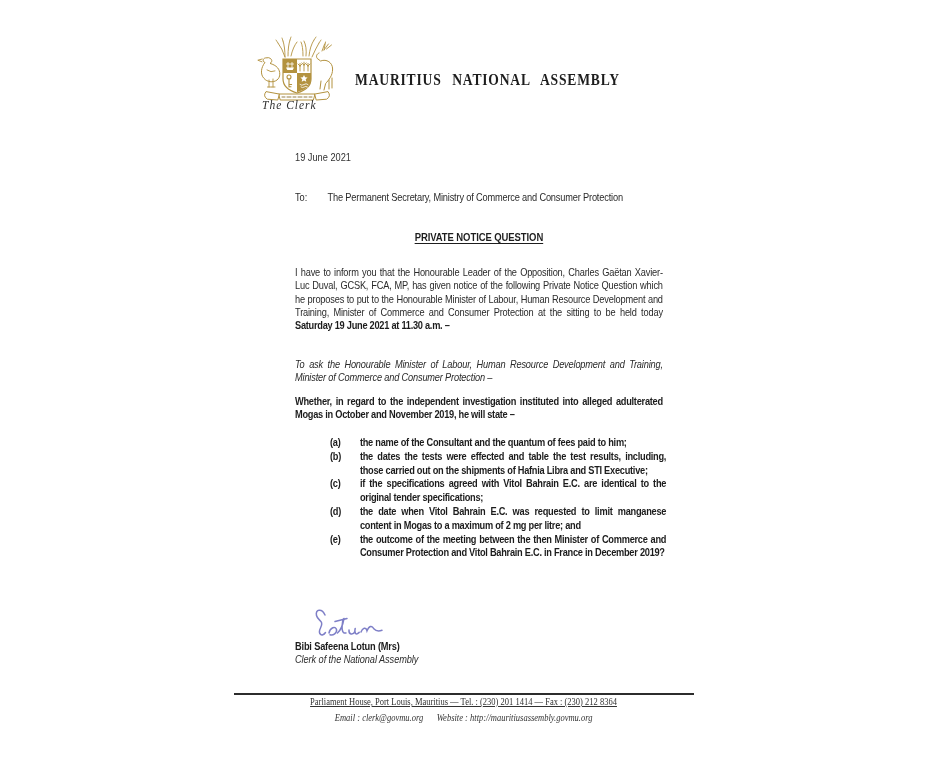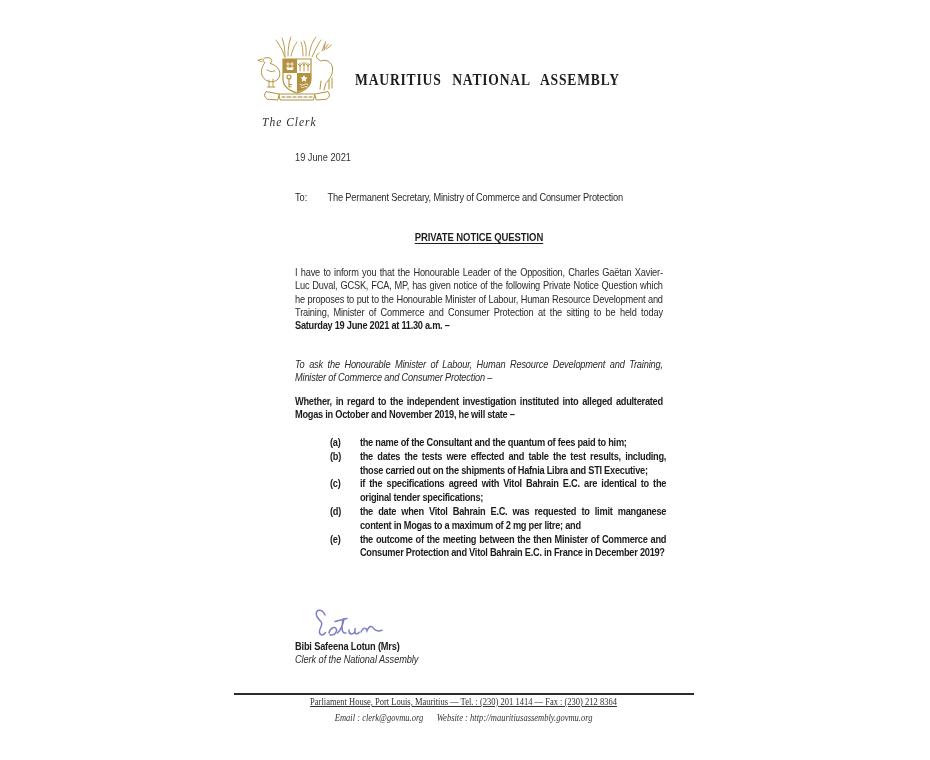--- a/index.html
+++ b/index.html
@@ -8,21 +8,21 @@
     width:930px; height:760px; position:relative; overflow:hidden;
     font-family:"Liberation Sans","DejaVu Sans",sans-serif;
     color:#2a2a2a;
   }
   .abs { position:absolute; }
   
   .sq { transform:scaleX(0.88); transform-origin:0 0; }
 
   .crest { left:255px; top:36px; width:84px; height:72px; }
   .clerk-label {
-    left:262px; top:116px;
+    left:262px; top:99px;
     font-family:"Liberation Serif","DejaVu Serif",serif;
     font-style:italic; font-size:11.5px; letter-spacing:1px; color:#2f2f2f;
   }
   .assembly-title {
     left:355px; top:70px; white-space:nowrap;
     font-family:"Liberation Serif","DejaVu Serif",serif;
     font-weight:bold; font-size:17px; letter-spacing:1px; word-spacing:8px;
     color:#1d1d1d; transform:scaleX(0.8); transform-origin:0 0;
   }
 

